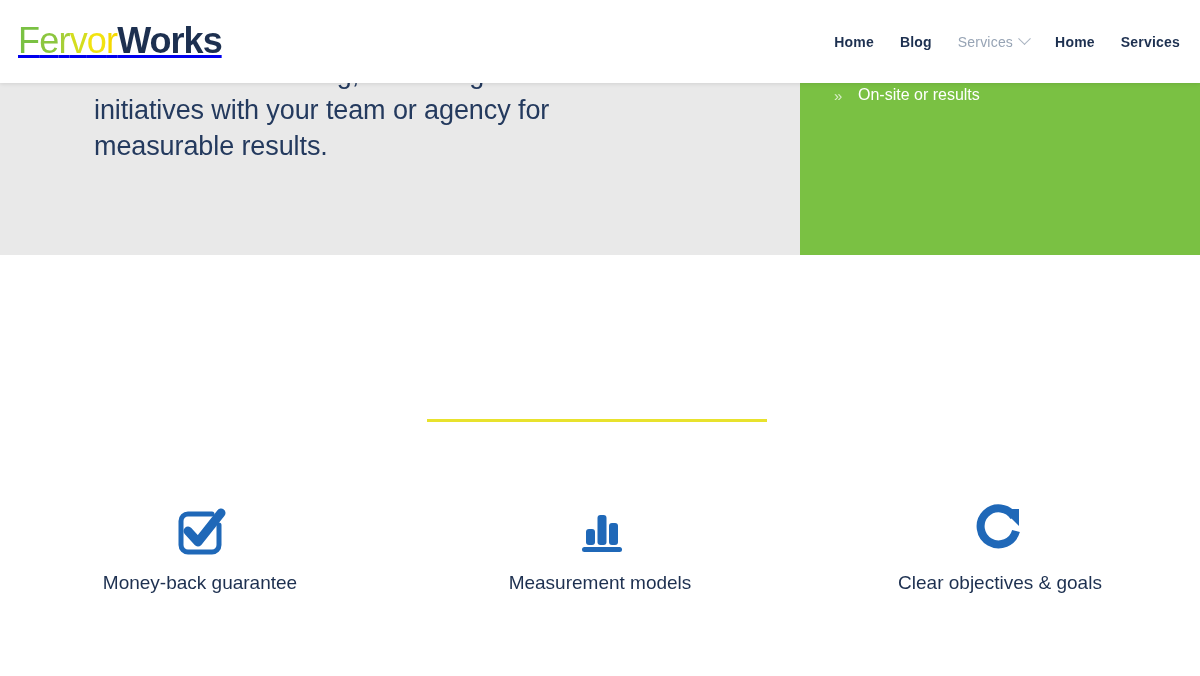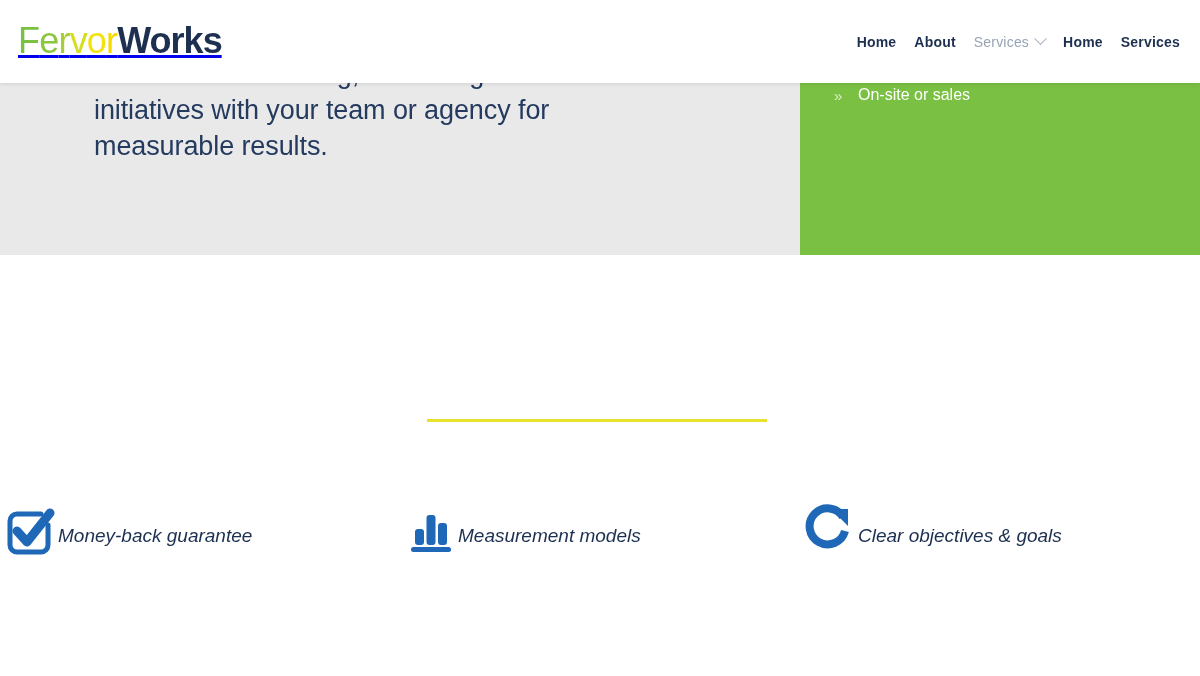--- a/index.html
+++ b/index.html
@@ -94,21 +94,21 @@
   .logo-r2 { color: #f5d900; }
   .logo-works { color: #1d3050; font-weight: 700; letter-spacing: -1px; }
 
   .main-nav {
     position: absolute;
     right: 20px;
     top: 0;
     height: 83px;
     display: flex;
     align-items: center;
-    gap: 18px;
+    gap: 26px;
   }
   .nav-link {
     font-size: 14px;
     font-weight: 700;
     color: #1d3050;
     text-decoration: none;
     letter-spacing: 0.2px;
     white-space: nowrap;
     display: flex;
     align-items: center;
@@ -152,23 +152,22 @@
   .feature-grid {
     position: absolute;
     top: 245px;
     left: 0;
     width: 1200px;
     display: flex;
   }
   .feature-col {
     width: 400px;
     display: flex;
-    flex-direction: row;
-    align-items: center;
-    font-style: italic;
+    flex-direction: column;
+    align-items: center;
   }
   .feature-icon {
     height: 58px;
     display: flex;
     align-items: center;
     justify-content: center;
   }
   .feature-label {
     margin-top: 14px;
     font-size: 19px;
@@ -191,37 +190,37 @@
         <li class="benefit-item">
           <span class="benefit-chevron">»</span>
           <span class="benefit-text">3 months or more</span>
         </li>
         <li class="benefit-item">
           <span class="benefit-chevron">»</span>
           <span class="benefit-text">Have no hourly limit</span>
         </li>
         <li class="benefit-item">
           <span class="benefit-chevron">»</span>
-          <span class="benefit-text">On-site or sales</span>
+          <span class="benefit-text">On-site or results</span>
         </li>
       </ul>
     </div>
   </section>
 
   <header class="site-header">
     <a class="logo" href="#">
       <span class="logo-f">F</span><span class="logo-e">e</span><span class="logo-r1">r</span><span class="logo-v">v</span><span class="logo-o">o</span><span class="logo-r2">r</span><span class="logo-works">Works</span>
     </a>
 
     <nav class="main-nav">
       <a class="nav-link" href="#">
         <span>Home</span>
       </a>
       <a class="nav-link" href="#">
-        <span>About</span>
+        <span>Blog</span>
       </a>
       <a class="nav-link muted" href="#">
         <span>Services</span>
         <span class="chevron-down"></span>
       </a>
       <a class="nav-link" href="#">
         <span>Home</span>
       </a>
       <a class="nav-link" href="#">
         <span>Services</span>

